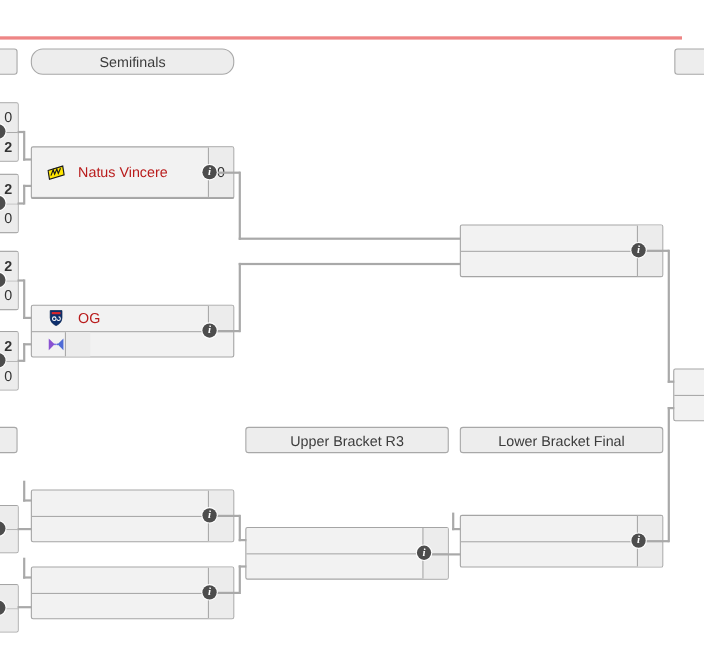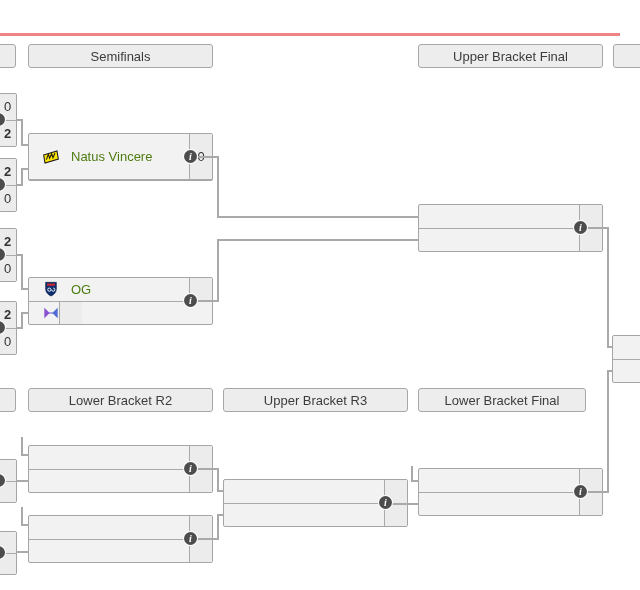--- a/index.html
+++ b/index.html
@@ -12,21 +12,21 @@
     position:absolute;height:24px;background:#ededed;border:1px solid #a8a8a8;border-radius:3px;
     box-sizing:border-box;display:flex;align-items:center;justify-content:center;color:#3c3c3c;
   }
   .box{
     position:absolute;background:#f2f2f2;border:1px solid #a5a5a5;border-radius:2px;
     box-sizing:border-box;display:flex;flex-direction:column;
   }
   .row{display:flex;align-items:center;box-sizing:border-box;flex:1;min-height:0;}
   .row.first{border-bottom:1px solid #aaa;}
   .logo{margin-left:14px;width:16px;height:16px;flex:0 0 16px;display:flex;align-items:center;}
-  .tname{margin-left:12px;flex:1;white-space:nowrap;overflow:hidden;color:#4d7c0f;}
+  .tname{margin-left:12px;flex:1;white-space:nowrap;overflow:hidden;color:#b91c1c;}
   .score{
     width:22px;flex:0 0 22px;align-self:stretch;border-left:1px solid #aaa;background:#ececec;
     display:flex;align-items:center;justify-content:center;color:#333;
   }
   .feeder .score{width:17px;flex:0 0 17px;}
   .spacer{flex:1;}
   .win{font-weight:bold;}
   .cl,.cv{position:absolute;background:#a9a9a9;}
   .info{
     position:absolute;width:13px;height:13px;border-radius:50%;background:#4d4d4d;color:#fff;
@@ -36,36 +36,30 @@
   }
 </style>
 </head>
 <body>
 
 <div id="canvas">
 
   <div class="topline"></div>
 
   <div class="hdr" style="left:-12px;top:44px;width:28px;"></div>
-  <div class="hdr" style="left:28px;top:44px;width:185px;">
+  <div class="hdr" style="left:28px;top:44px;width:185px;border-radius:11px;">
     <span>Semifinals</span>
   </div>
-  <div class="hdr" style="left:418px;top:44px;width:185px;">
-    <span>Upper Bracket Final</span>
-  </div>
   <div class="hdr" style="left:613px;top:44px;width:45px;"></div>
 
   <div class="hdr" style="left:-12px;top:388px;width:28px;"></div>
-  <div class="hdr" style="left:28px;top:388px;width:185px;">
-    <span>Lower Bracket R2</span>
-  </div>
   <div class="hdr" style="left:223px;top:388px;width:185px;">
     <span>Upper Bracket R3</span>
   </div>
-  <div class="hdr" style="left:418px;top:388px;width:168px;">
+  <div class="hdr" style="left:418px;top:388px;width:185px;">
     <span>Lower Bracket Final</span>
   </div>
 
   <div class="box feeder" style="left:-30px;top:93px;width:47px;height:54px;">
     <div class="row first">
         <span class="spacer"></span>
         <span class="score">0</span>
       </div>
     <div class="row">
         <span class="spacer"></span>

